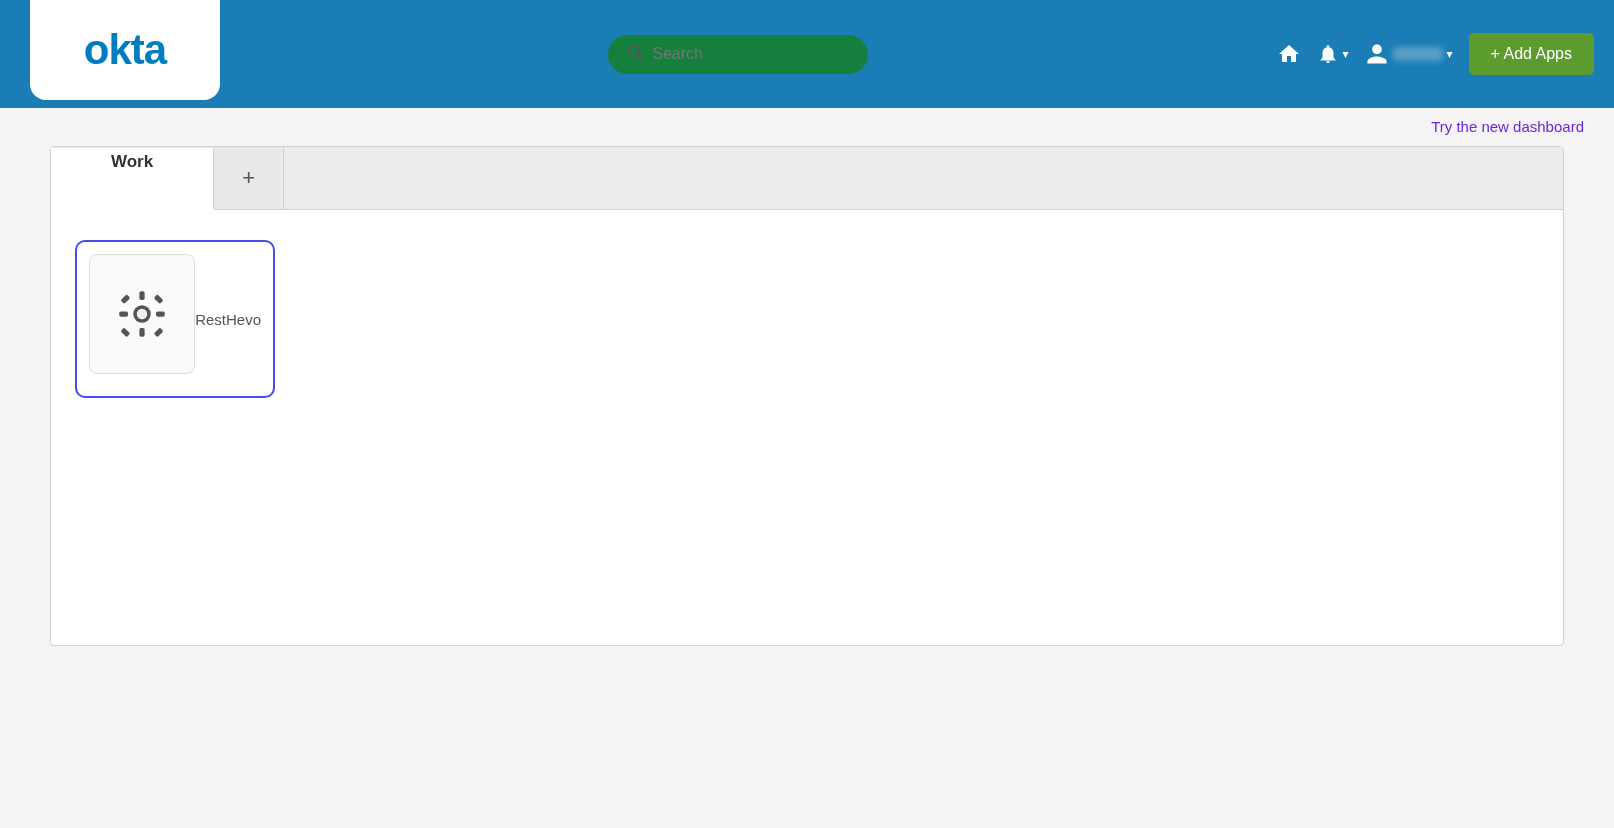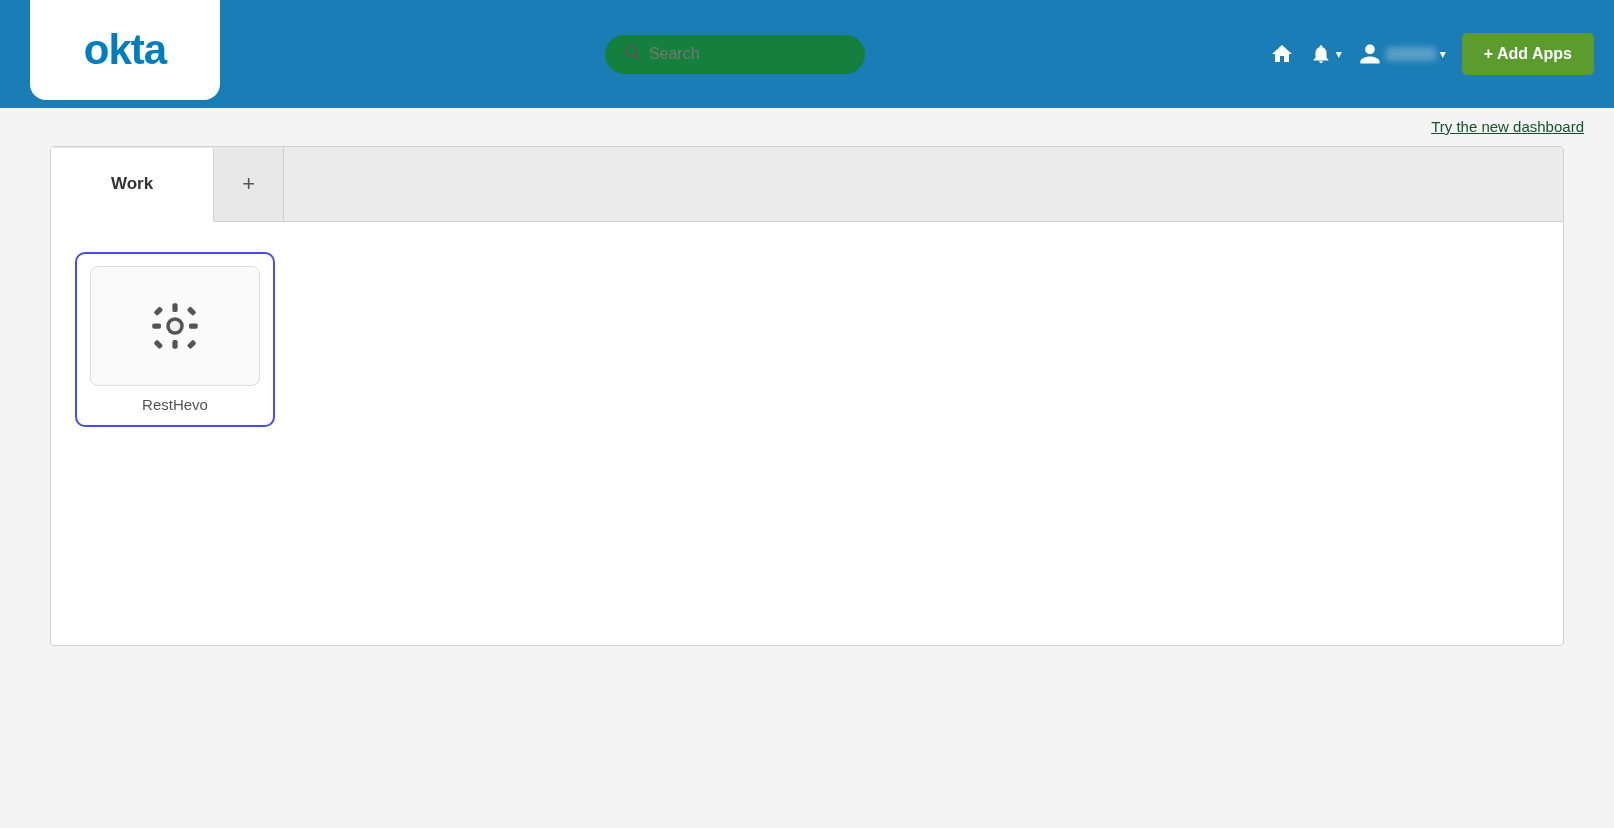--- a/index.html
+++ b/index.html
@@ -76,58 +76,57 @@
     .header-icon .caret {
       font-size: 12px;
     }
     .add-apps-btn {
       background: #5c9b2e;
       color: white;
       border: none;
       border-radius: 5px;
       padding: 12px 22px;
       font-size: 16px;
-      font-weight: 700;
+      font-weight: 400;
       cursor: pointer;
       display: flex;
       align-items: center;
       gap: 6px;
       white-space: nowrap;
     }
 
     
     .sub-header {
       background: #f4f4f4;
       padding: 10px 30px;
       text-align: right;
     }
     .try-dashboard-link {
-      color: #14532d;
-      text-decoration: underline;
+      color: #6d28d9;
       font-size: 15px;
       cursor: pointer;
     }
 
     
     .main-content {
       padding: 0 50px 40px 50px;
     }
     .tabs-panel {
       background: white;
       border: 1px solid #d0d0d0;
       border-radius: 4px;
       min-height: 500px;
     }
     .tabs-bar {
       display: flex;
       border-bottom: 1px solid #d0d0d0;
       background: #ebebeb;
     }
     .tab-item {
-      padding: 26px 60px;
+      padding: 4px 60px;
       font-size: 17px;
       font-weight: 700;
       cursor: pointer;
       background: white;
       border-right: 1px solid #d0d0d0;
       color: #333;
       border-bottom: none;
       position: relative;
       bottom: -1px;
     }
@@ -161,21 +160,21 @@
 
     
     .app-tile {
       width: 200px;
       border: 2px solid #4a4af0;
       border-radius: 10px;
       padding: 12px;
       cursor: pointer;
       background: white;
       display: flex;
-      flex-direction: column;
+      flex-direction: row;
       align-items: center;
     }
     .app-icon-box {
       width: 170px;
       height: 120px;
       border: 1px solid #ddd;
       border-radius: 8px;
       display: flex;
       align-items: center;
       justify-content: center;

